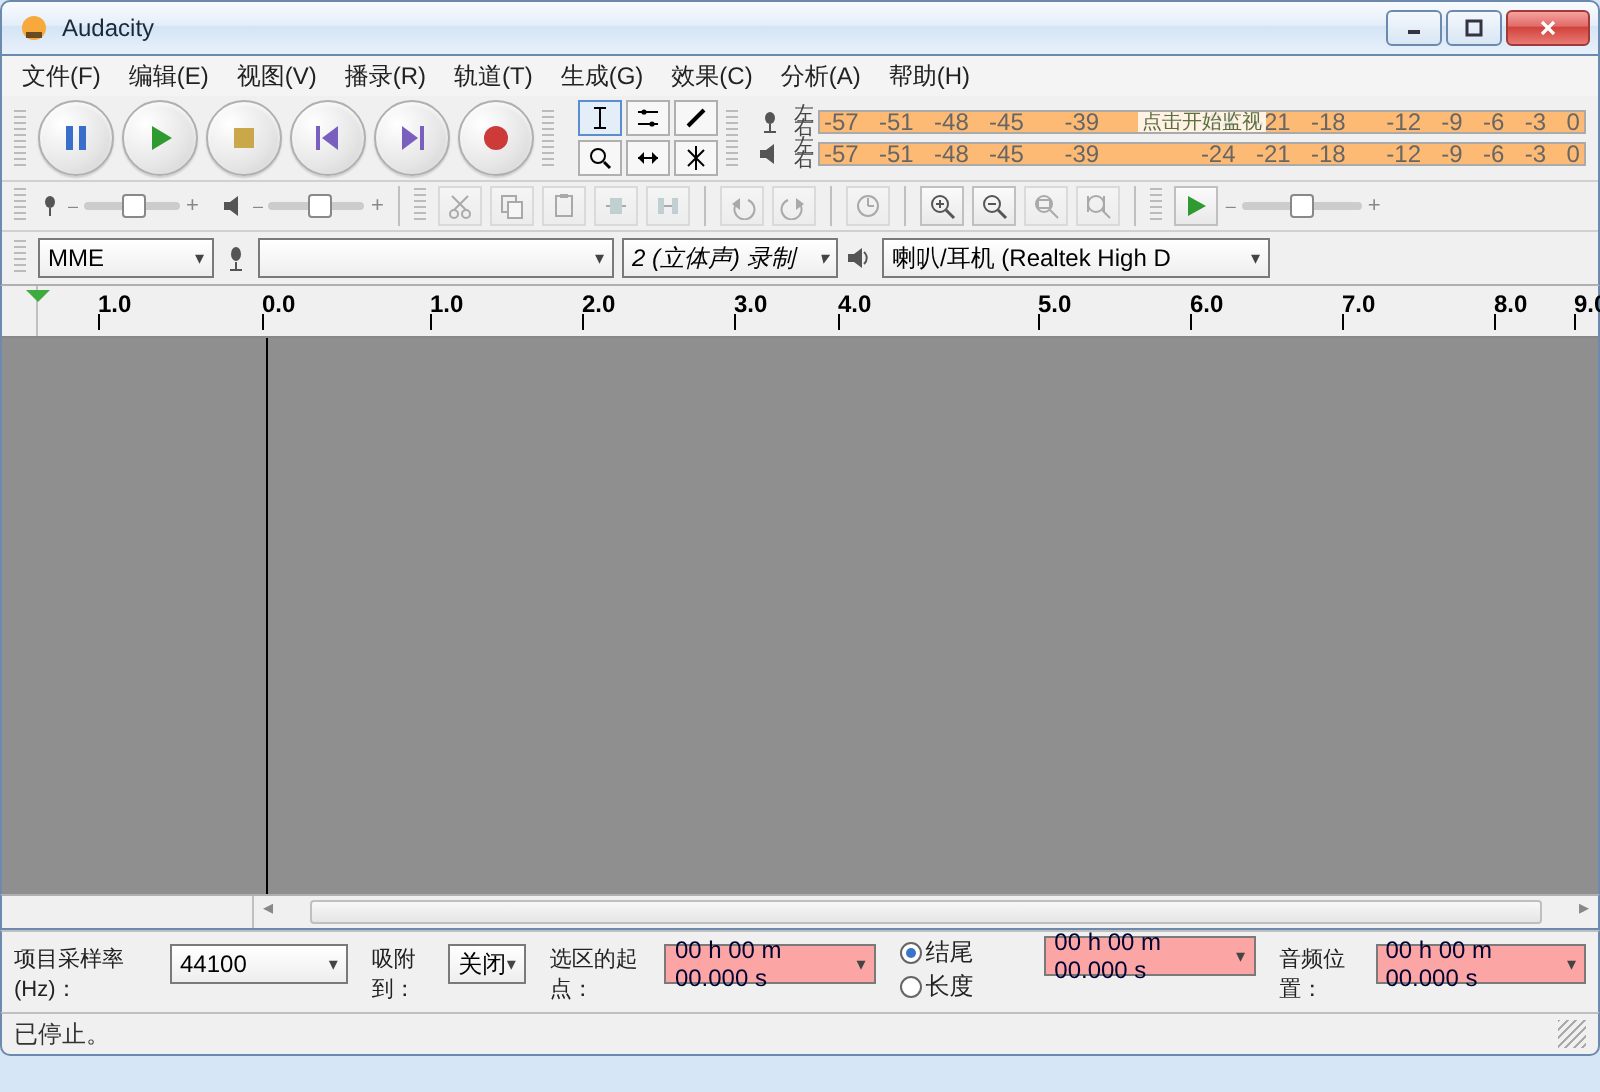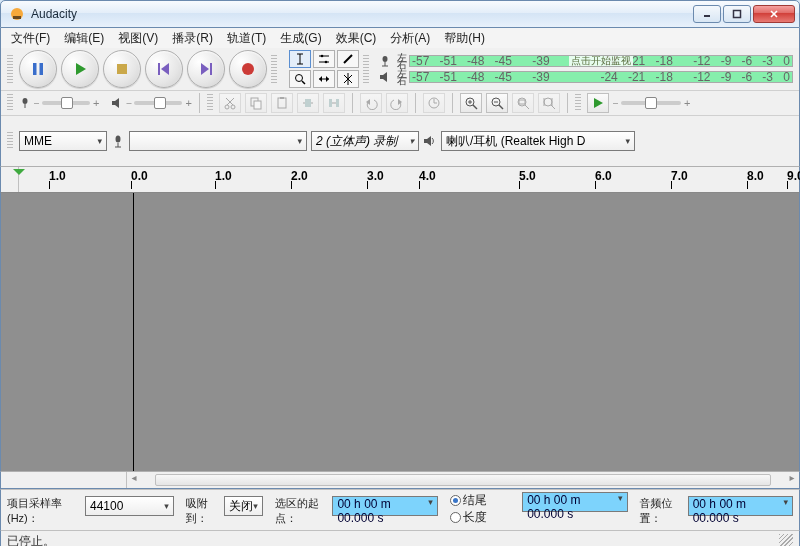--- a/index.html
+++ b/index.html
@@ -25,34 +25,34 @@
 .transport { display:flex; gap:4px; align-items:center; }
 .tbtn { width:38px; height:38px; border-radius:50%; background:radial-gradient(circle at 30% 30%,#ffffff,#e6e6e6 60%,#cfcfcf); border:1px solid #b0b0b0; display:flex; align-items:center; justify-content:center; box-shadow:inset 0 1px 2px rgba(255,255,255,.8), 0 1px 1px rgba(0,0,0,.15); }
 .tbtn svg { width:16px; height:16px; }
 .tooltiny { display:grid; grid-template-columns:22px 22px 22px; grid-template-rows:18px 18px; gap:2px; margin-left:6px; }
 .tooltiny .tt { border:1px solid #b0b0b0; background:#f7f7f7; display:flex; align-items:center; justify-content:center; }
 .tooltiny .tt.active { border-color:#5a8ed0; background:#e4eef9; }
 .meterbox { flex:1; display:flex; flex-direction:column; gap:2px; margin-left:4px; }
 .meterrow { display:flex; align-items:center; height:14px; }
 .meter-icon { width:16px; text-align:center; }
 .meter-lr { width:14px; font-size:10px; line-height:7px; text-align:center; color:#444; }
-.meter { flex:1; height:12px; border:1px solid #aaa; background:#86efac; display:flex; align-items:center; font-size:9px; color:#666; overflow:hidden; position:relative; padding:0 2px; }
+.meter { flex:1; height:12px; border:1px solid #aaa; background:#fdba74; display:flex; align-items:center; font-size:9px; color:#666; overflow:hidden; position:relative; padding:0 2px; }
 .meter .ticks { display:flex; justify-content:space-between; width:100%; font-size:9px;}
 .meter .hint { position:absolute; left:50%; transform:translateX(-50%); background:rgba(255,255,255,.8); padding:0 2px; font-size:10px; color:#5a7040;}
 
 .row2 { border-top:1px solid #d0d0d0; padding:2px 6px; }
 .slidergrp { display:flex; align-items:center; gap:3px; }
 .hslider { width:48px; height:4px; background:#ccc; border-radius:2px; position:relative; }
 .hslider::after { content:""; position:absolute; width:10px; height:10px; background:#fff; border:1px solid #888; border-radius:2px; top:-4px; left:40%; }
 .sep { width:1px; height:20px; background:#c0c0c0; margin:0 3px; }
 .ibtn { width:22px; height:20px; border:1px solid #c0c0c0; background:linear-gradient(#fbfbfb,#e9e9e9); display:flex; align-items:center; justify-content:center; }
 .ibtn.disabled { opacity:.45; }
 
 
-.devicerow { display:flex; align-items:center; padding:15px 6px; gap:4px; border-top:1px solid #d0d0d0;}
+.devicerow { display:flex; align-items:center; padding:3px 6px; gap:4px; border-top:1px solid #d0d0d0;}
 .combo { height:20px; border:1px solid #7a7a7a; background:linear-gradient(#fff,#eee); display:flex; align-items:center; padding:0 4px; position:relative; }
 .combo .arrow { margin-left:auto; font-size:9px; color:#444; }
 .combo.host { width:88px; }
 .combo.in { width:178px; }
 .combo.ch { width:108px;font-style:italic; }
 .combo.out { width:194px; }
 
 
 .ruler { height:26px; background:#f0f0f0; border-left:1px solid #6b8aae; border-right:1px solid #6b8aae; border-bottom:1px solid #888; position:relative; display:flex; }
 .ruler .leftpad { width:18px; height:100%; border-right:1px solid #c0c0c0; position:relative;}
@@ -70,21 +70,21 @@
 .hscroll { height:18px; background:#f0f0f0; border:1px solid #6b8aae; border-top:1px solid #b0b0b0; display:flex; }
 .hscroll .pad { width:126px; border-right:1px solid #c0c0c0;}
 .hscroll .track { flex:1; display:flex; align-items:center; padding:0 14px; position:relative;}
 .hscroll .thumb { position:absolute; left:14px; right:14px; height:12px; top:2px; border:1px solid #bfbfbf; border-radius:2px; background:linear-gradient(#f8f8f8,#e5e5e5);}
 .hscroll .arrow { width:14px; text-align:center; color:#888; font-size:10px;}
 
 
 .selbar { background:#f0f0f0; border-left:1px solid #6b8aae; border-right:1px solid #6b8aae; border-top:1px solid #c0c0c0; padding:2px 6px 4px; display:flex; align-items:flex-end; gap:12px;}
 .selgrp { display:flex; gap:1px;}
 .selgrp label { font-size:11px; color:#222; }
-.timebox { height:20px; border:1px solid #7a7a7a; background:#7dd3fc; display:flex; font-family:monospace; font-size:12px; padding:0 4px; color:#003; }
+.timebox { height:20px; border:1px solid #7a7a7a; background:#fca5a5; display:flex; align-items:center; font-family:monospace; font-size:12px; padding:0 4px; color:#003; }
 .timebox .arrow { margin-left:4px; font-size:9px; color:#444;}
 .radio { display:inline-flex; align-items:center; gap:2px;}
 .radio .dot { width:11px; height:11px; border-radius:50%; border:1px solid #666; background:#fff; display:inline-block; position:relative;}
 .radio .dot.on::after { content:""; position:absolute; inset:2px; border-radius:50%; background:#3a76c8;}
 
 
 .statusbar { height:22px; background:#f0f0f0; border:1px solid #6b8aae; border-top:1px solid #c0c0c0; border-radius:0 0 5px 5px; display:flex; align-items:center; padding:0 6px; color:#333;}
 .statusbar .grow { flex:1; }
 .resize { width:14px; height:14px; background:repeating-linear-gradient(135deg,#aaa 0,#aaa 1px,transparent 1px,transparent 3px);}
 

